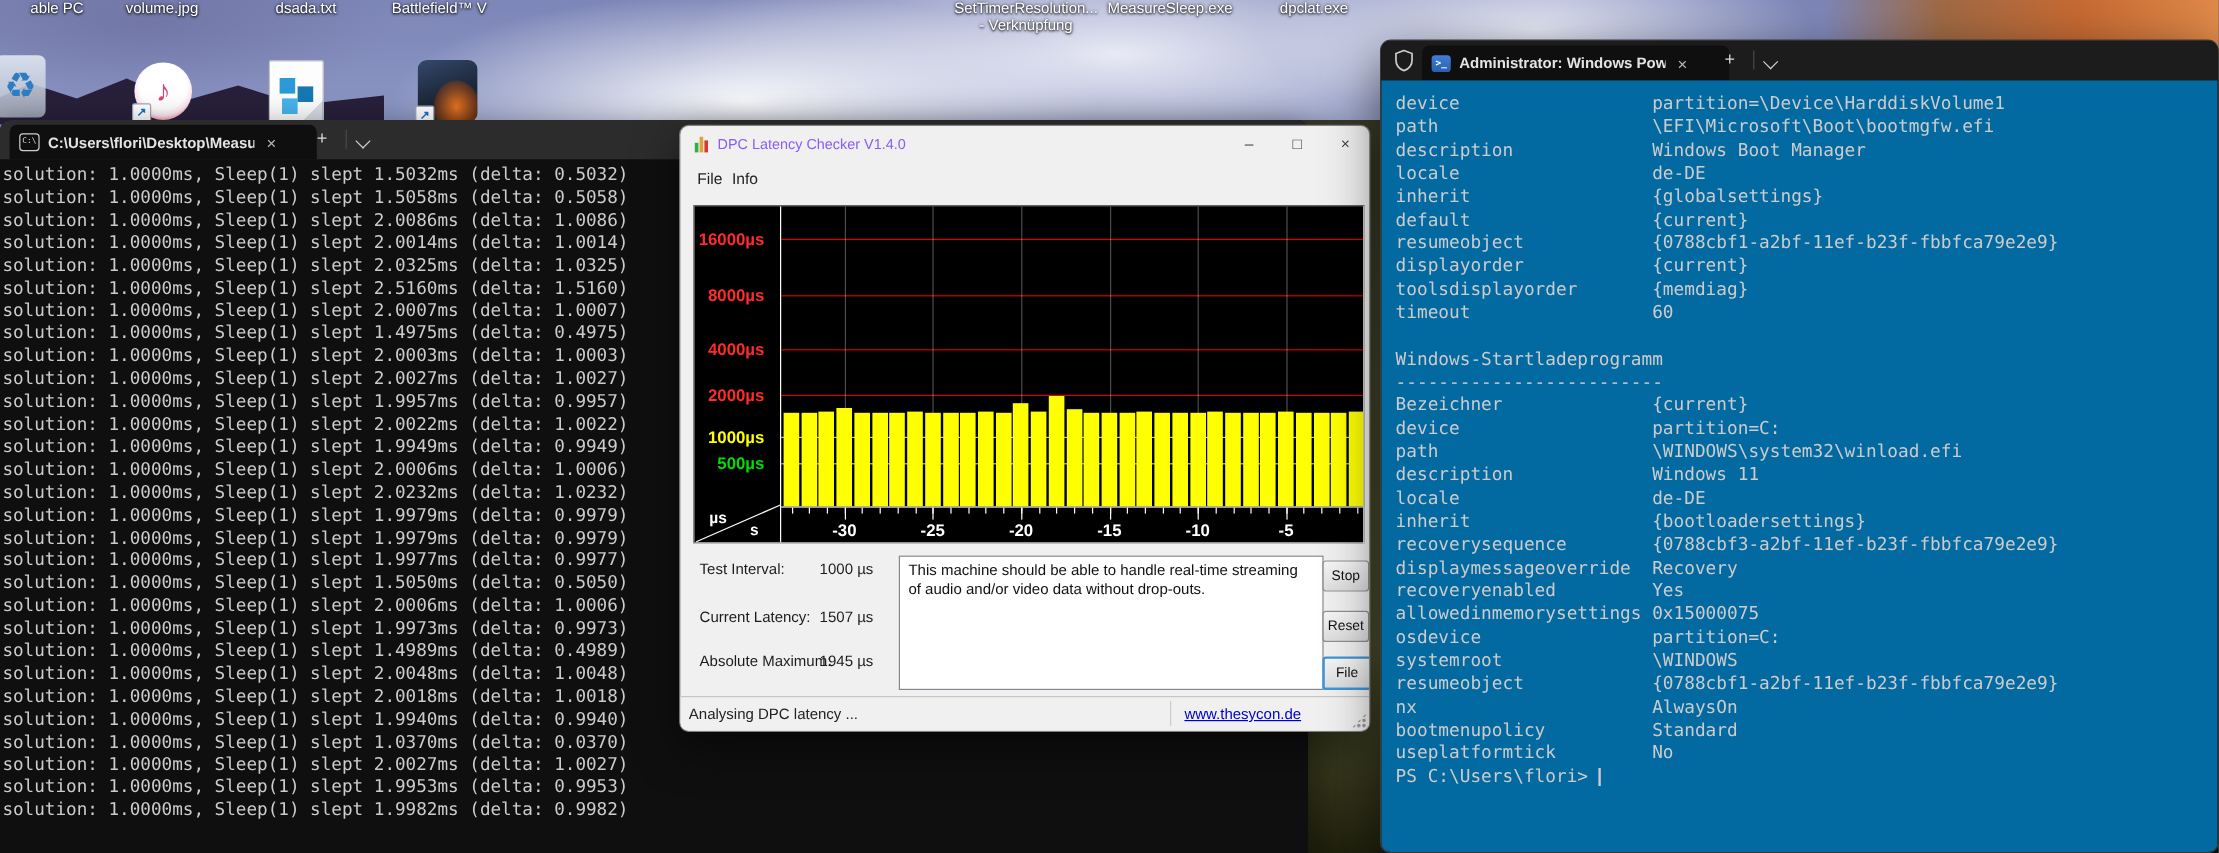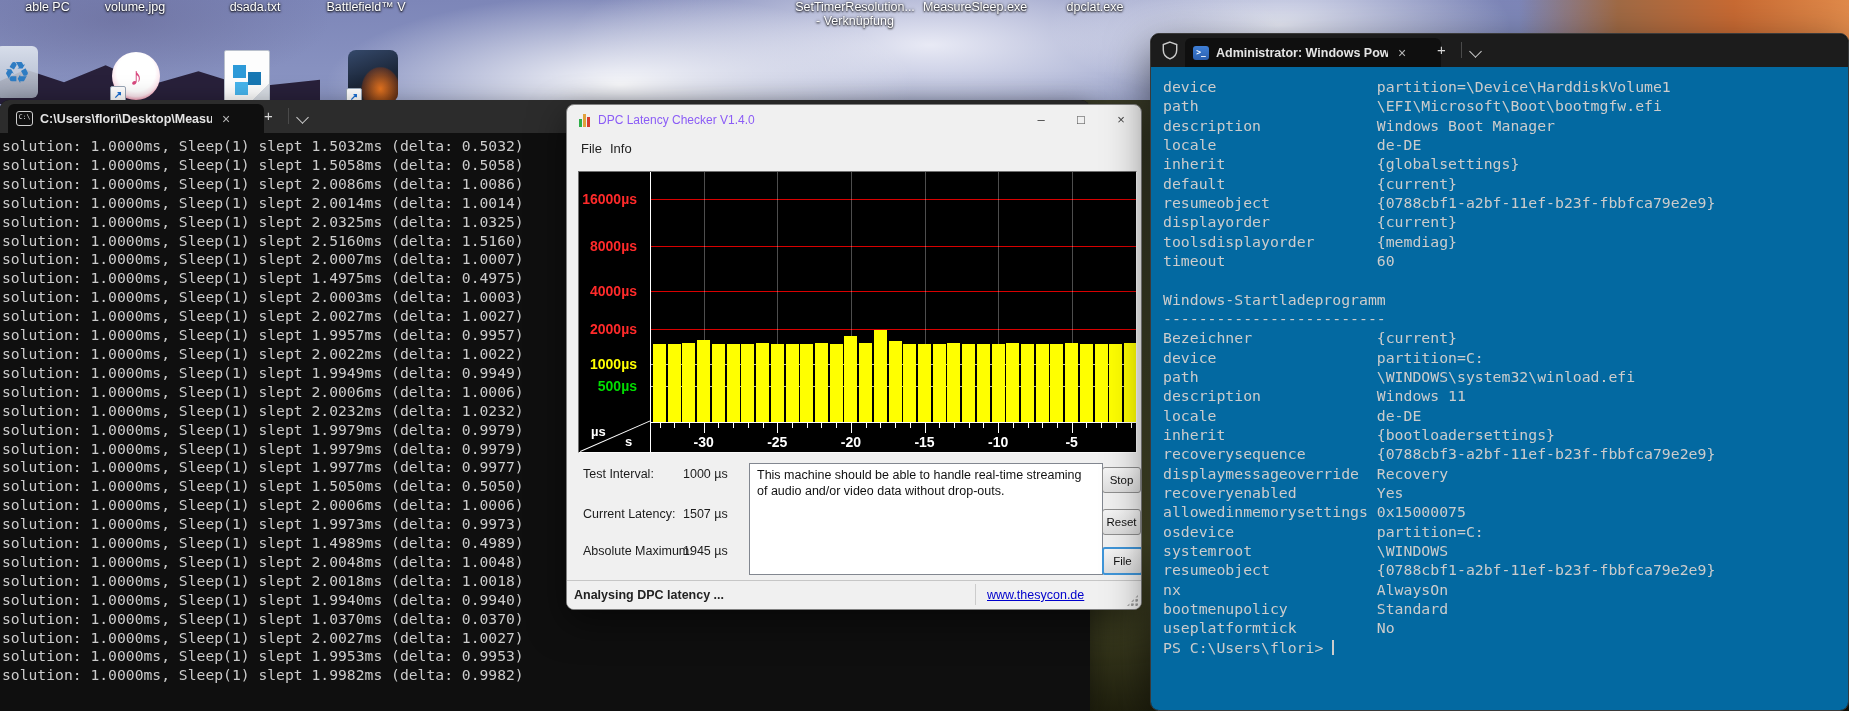--- a/index.html
+++ b/index.html
@@ -100,21 +100,21 @@
   .stat-l{position:absolute;left:16px;font-size:12.5px;color:#1c1c1c;}
   .stat-v{position:absolute;left:116px;font-size:12.5px;color:#1c1c1c;}
   .msgbox{position:absolute;left:182px;top:358px;width:338px;height:104px;background:#fff;
       border:1px solid #828790;padding:3px 7px;font-size:12.5px;line-height:16px;color:#111;}
   .pbtn{position:absolute;left:535px;width:37px;height:24px;background:linear-gradient(#f5f5f5,#dddddd);
       border:1px solid #8f8f8f;border-radius:3px;font-size:11.5px;color:#111;
       display:flex;align-items:center;justify-content:center;}
   .pbtn.focus{border:2px solid #3f95d8;}
   .dpc-status{position:absolute;left:0;right:0;bottom:0;height:28px;border-top:1px solid #c6c6c6;
       background:#f0f0f0;}
-  .status-text{position:absolute;left:7px;top:7px;font-size:12.5px;color:#222;font-weight:bold;}
+  .status-text{position:absolute;left:7px;top:7px;font-size:12.5px;color:#222;}
   .status-sep{position:absolute;left:408px;top:3px;width:1px;height:21px;background:#cccccc;}
   .status-link{position:absolute;left:420px;top:7px;font-size:12.5px;color:#0000cc;text-decoration:underline;}
   .grip{position:absolute;right:2px;bottom:2px;width:13px;height:13px;
       background:radial-gradient(circle at 2px 2px,#989898 1.2px,transparent 1.6px);
       background-size:4.3px 4.3px;clip-path:polygon(100% 0,100% 100%,0 100%);}
   
   .ps{position:absolute;left:1150px;top:33px;width:697px;height:676px;background:#0c0c0c;
       border:1px solid #3a3a3a;border-radius:9px;box-shadow:0 14px 44px rgba(0,0,0,.55);overflow:hidden;}
   .pline{height:19.33px;line-height:19.33px;font-family:"DejaVu Sans Mono",monospace;
       font-size:14.8px;color:#cccccc;white-space:pre;}

